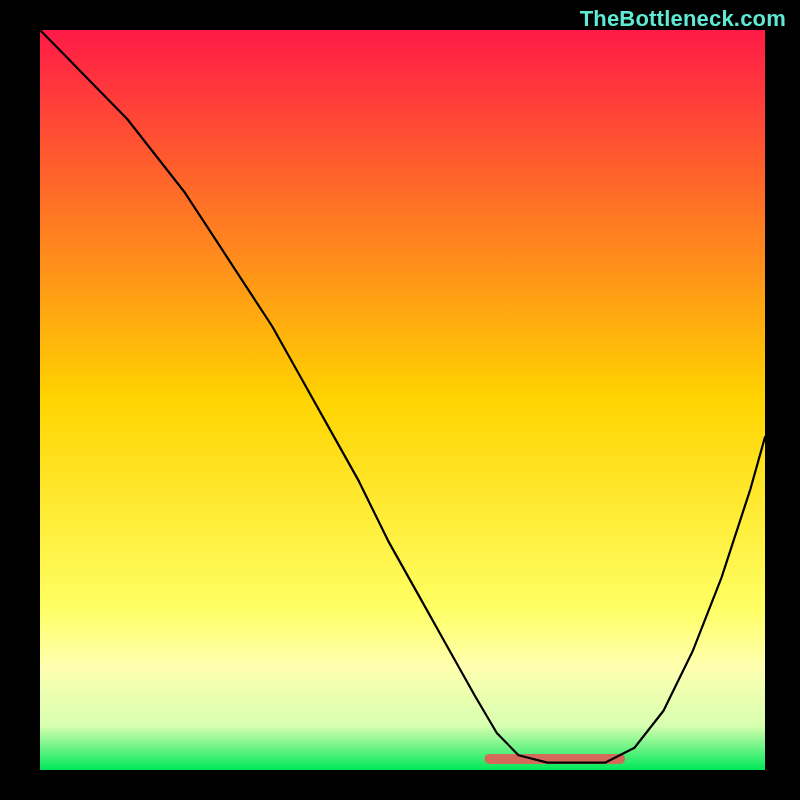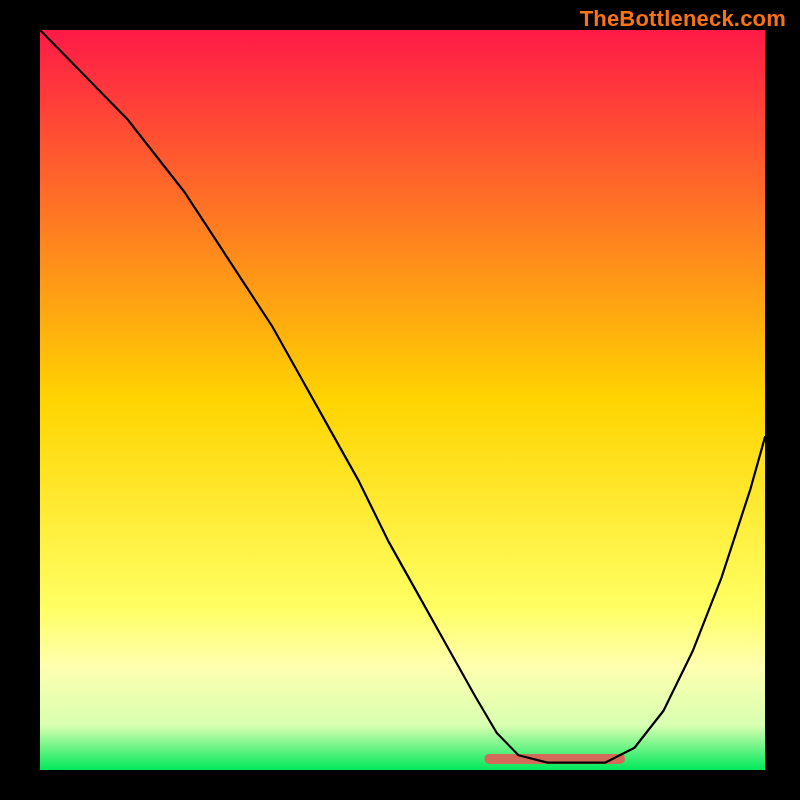--- a/index.html
+++ b/index.html
@@ -16,21 +16,21 @@
     width: 800px;
     height: 800px;
     background: #000;
   }
   .watermark {
     position: absolute;
     top: 6px;
     right: 14px;
     font-size: 22px;
     font-weight: 600;
-    color: #f97316;
+    color: #5eead4;
     letter-spacing: 0.2px;
     user-select: none;
   }
   svg {
     position: absolute;
     top: 0;
     left: 0;
   }
 </style>
 </head>

